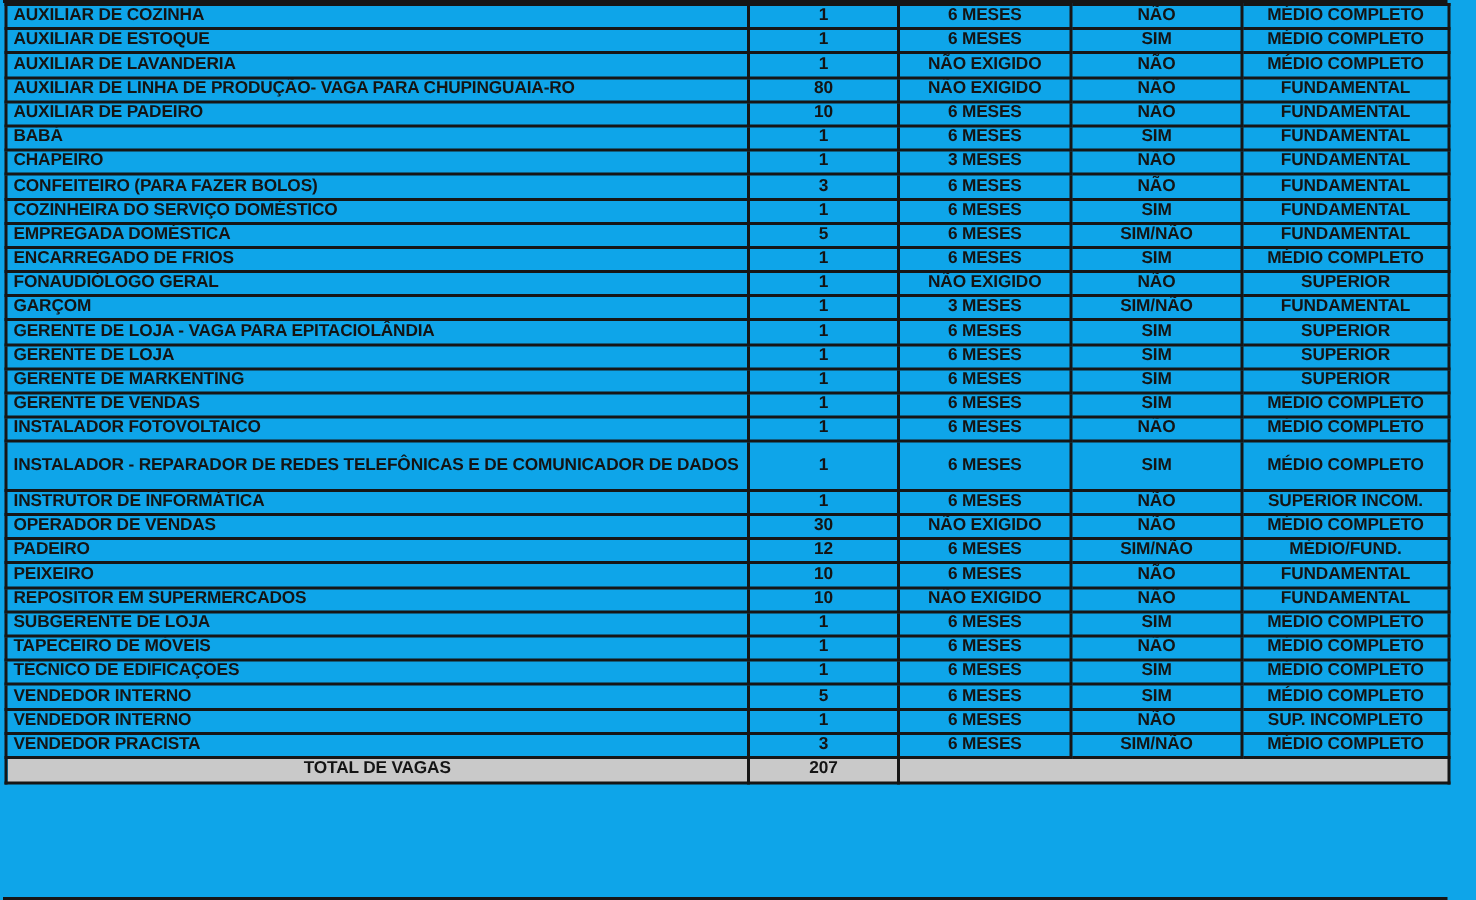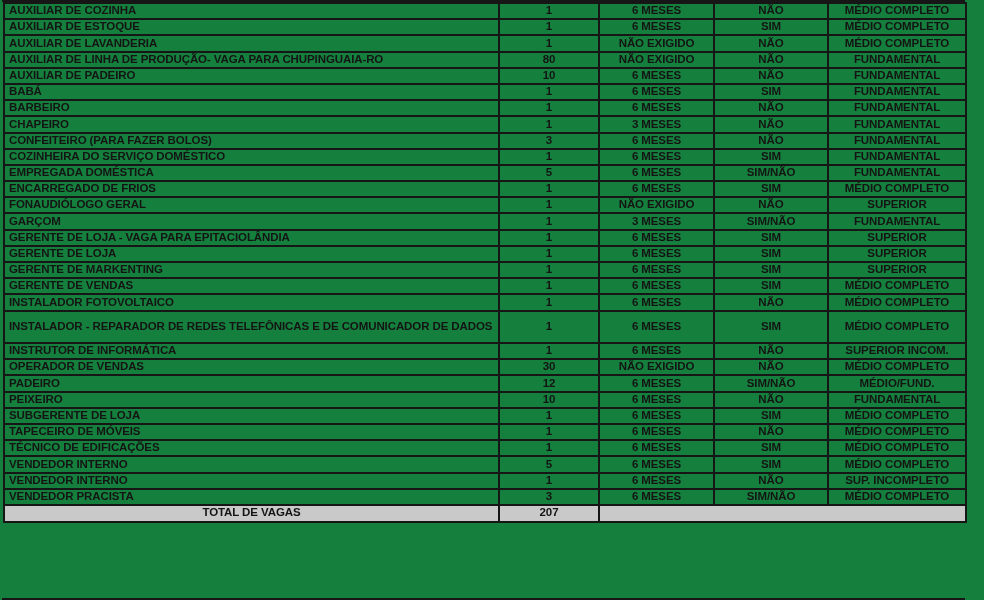--- a/index.html
+++ b/index.html
@@ -5,21 +5,21 @@
   html, body {
     margin: 0; padding: 0;
     width: 984px; height: 600px;
     overflow: hidden;
     background: #ffffff;
     font-family: "Liberation Sans", sans-serif;
   }
   .page {
     position: relative;
     width: 984px; height: 600px;
-    background: #15803d;
+    background: #0ea5e9;
     overflow: hidden;
   }
   .edge-strip {
     position: absolute;
     left: 2px; width: 963px; height: 2px;
     background: #161616;
   }
   .edge-strip.top { top: 0; }
   .edge-strip.bottom { top: 598px; }
   table.vacancy {
@@ -106,27 +106,20 @@
           <td class="c-edu">FUNDAMENTAL</td>
         </tr>
         <tr>
           <td class="c-job">BABÁ</td>
           <td class="c-num">1</td>
           <td class="c-exp">6 MESES</td>
           <td class="c-cv">SIM</td>
           <td class="c-edu">FUNDAMENTAL</td>
         </tr>
         <tr>
-          <td class="c-job">BARBEIRO</td>
-          <td class="c-num">1</td>
-          <td class="c-exp">6 MESES</td>
-          <td class="c-cv">NÃO</td>
-          <td class="c-edu">FUNDAMENTAL</td>
-        </tr>
-        <tr>
           <td class="c-job">CHAPEIRO</td>
           <td class="c-num">1</td>
           <td class="c-exp">3 MESES</td>
           <td class="c-cv">NÃO</td>
           <td class="c-edu">FUNDAMENTAL</td>
         </tr>
         <tr>
           <td class="c-job">CONFEITEIRO (PARA FAZER BOLOS)</td>
           <td class="c-num">3</td>
           <td class="c-exp">6 MESES</td>
@@ -228,20 +221,27 @@
           <td class="c-job">PADEIRO</td>
           <td class="c-num">12</td>
           <td class="c-exp">6 MESES</td>
           <td class="c-cv">SIM/NÃO</td>
           <td class="c-edu">MÉDIO/FUND.</td>
         </tr>
         <tr>
           <td class="c-job">PEIXEIRO</td>
           <td class="c-num">10</td>
           <td class="c-exp">6 MESES</td>
+          <td class="c-cv">NÃO</td>
+          <td class="c-edu">FUNDAMENTAL</td>
+        </tr>
+        <tr>
+          <td class="c-job">REPOSITOR EM SUPERMERCADOS</td>
+          <td class="c-num">10</td>
+          <td class="c-exp">NÃO EXIGIDO</td>
           <td class="c-cv">NÃO</td>
           <td class="c-edu">FUNDAMENTAL</td>
         </tr>
         <tr>
           <td class="c-job">SUBGERENTE DE LOJA</td>
           <td class="c-num">1</td>
           <td class="c-exp">6 MESES</td>
           <td class="c-cv">SIM</td>
           <td class="c-edu">MÉDIO COMPLETO</td>
         </tr>

